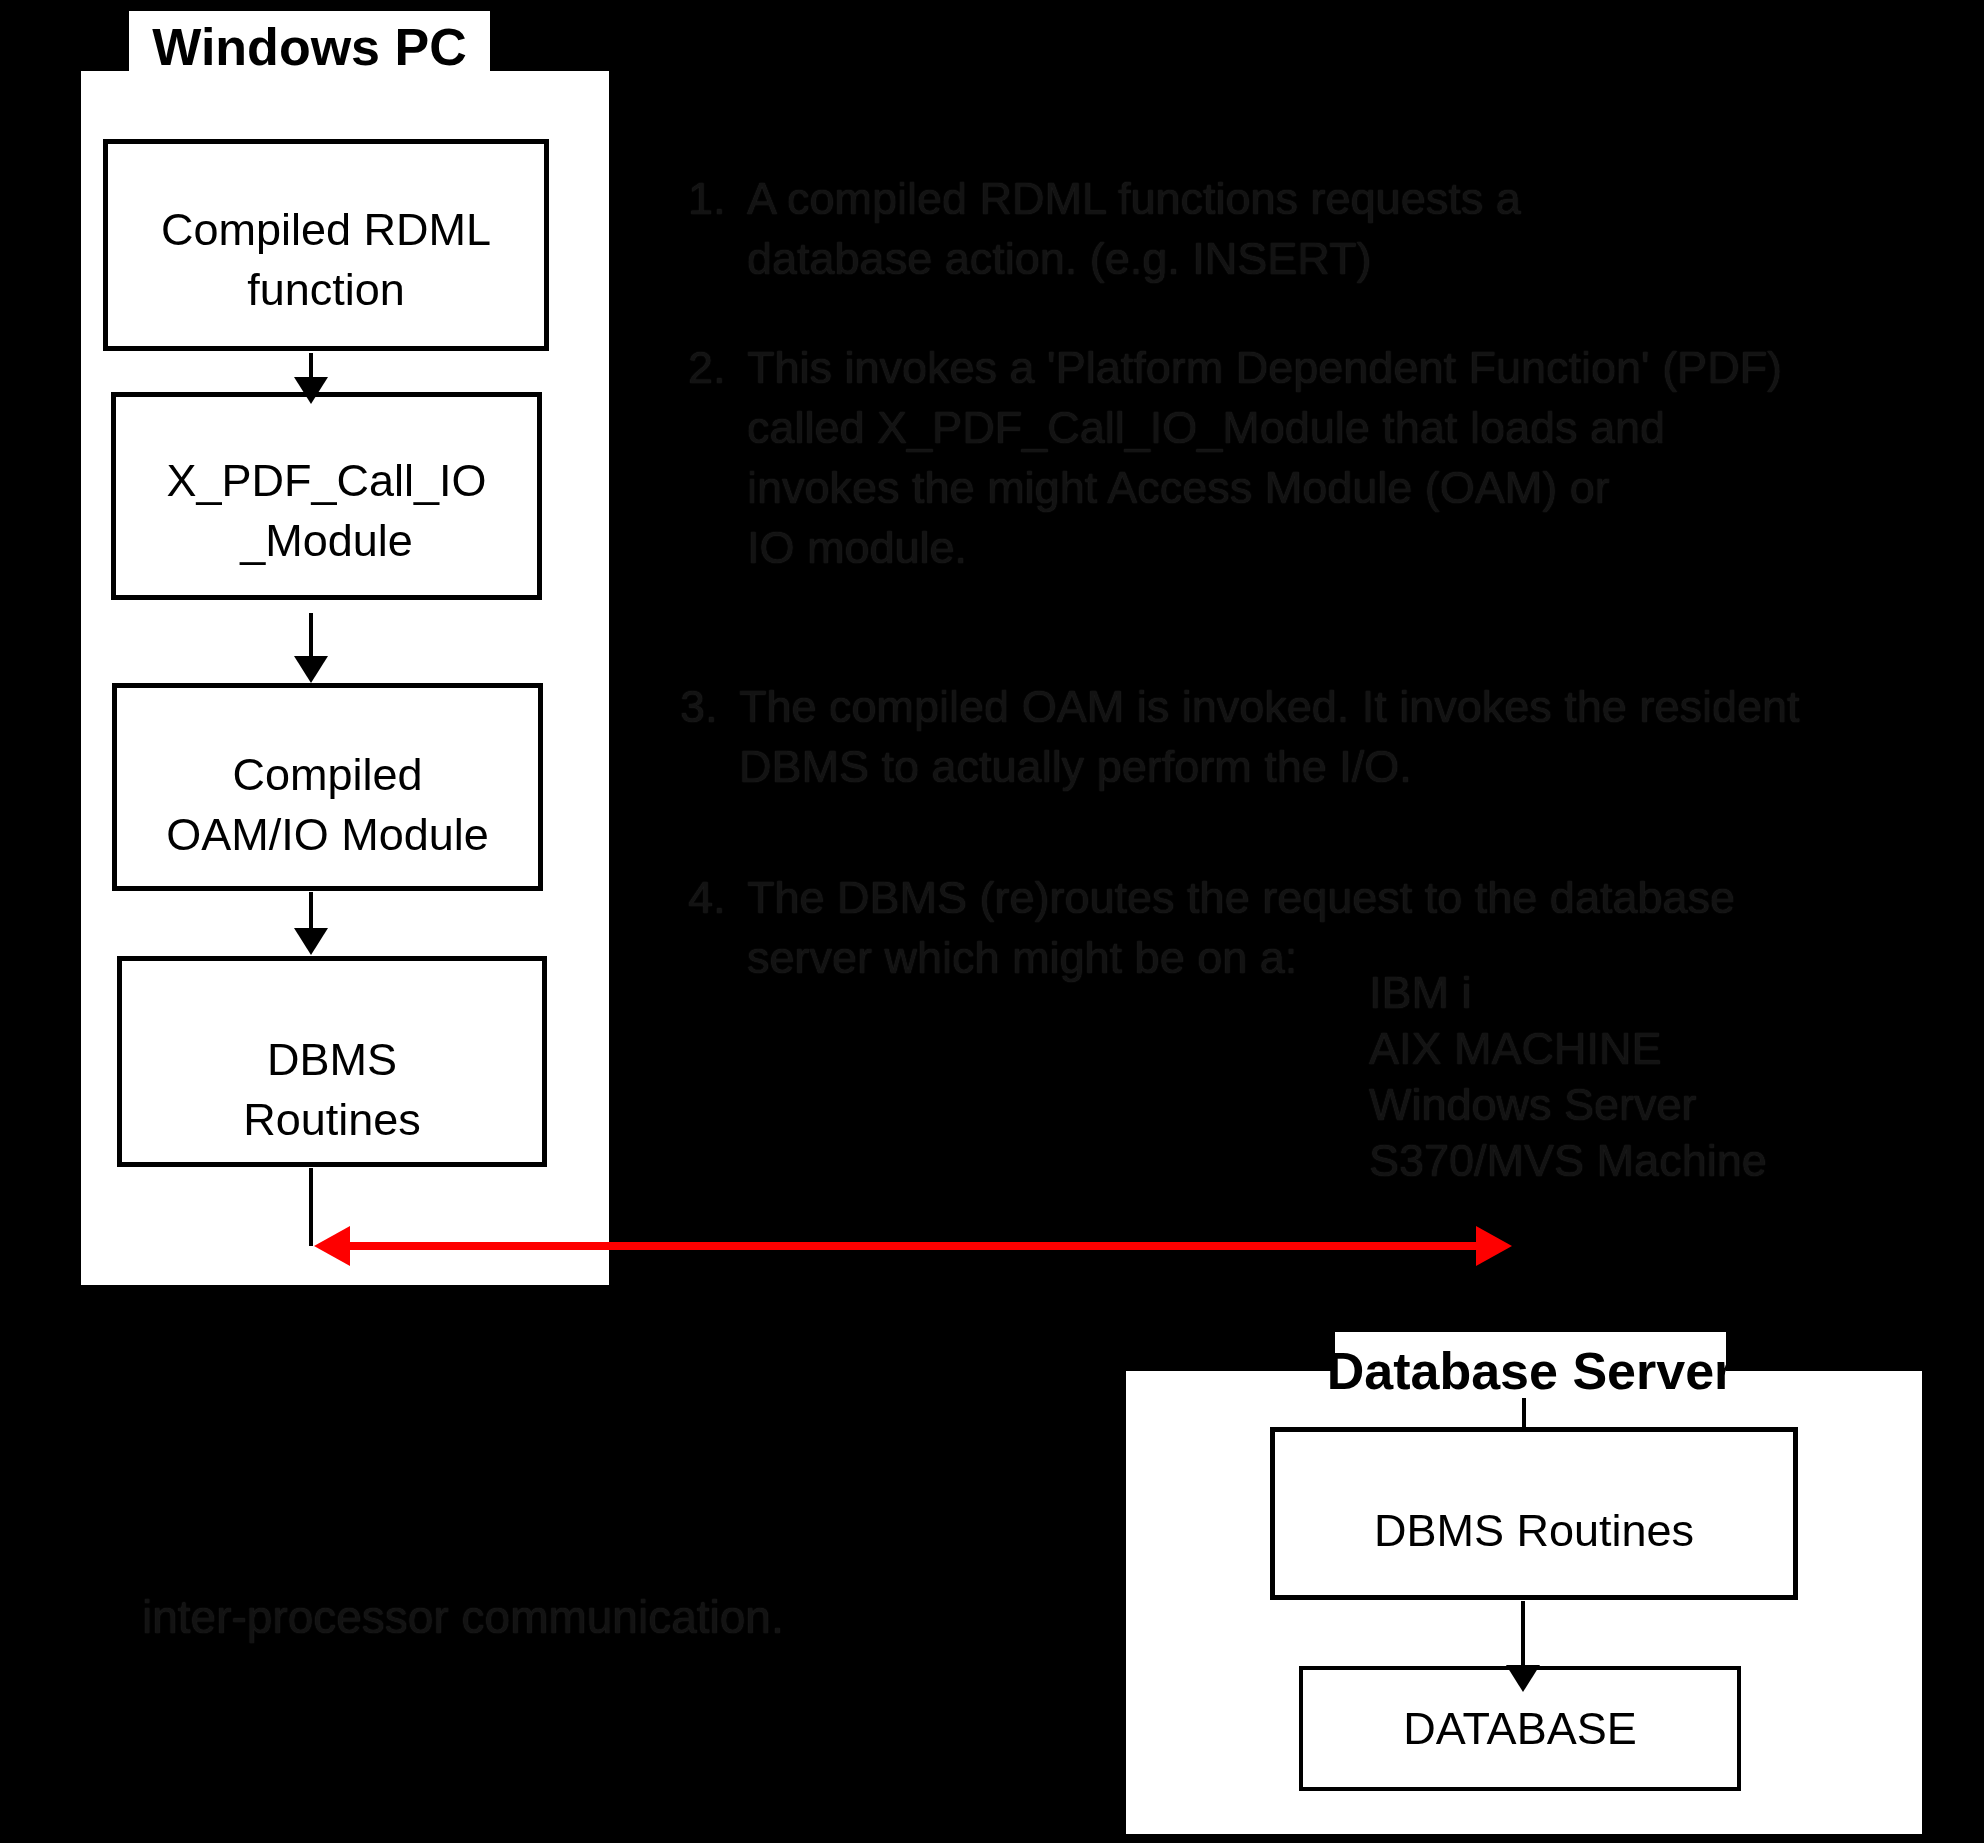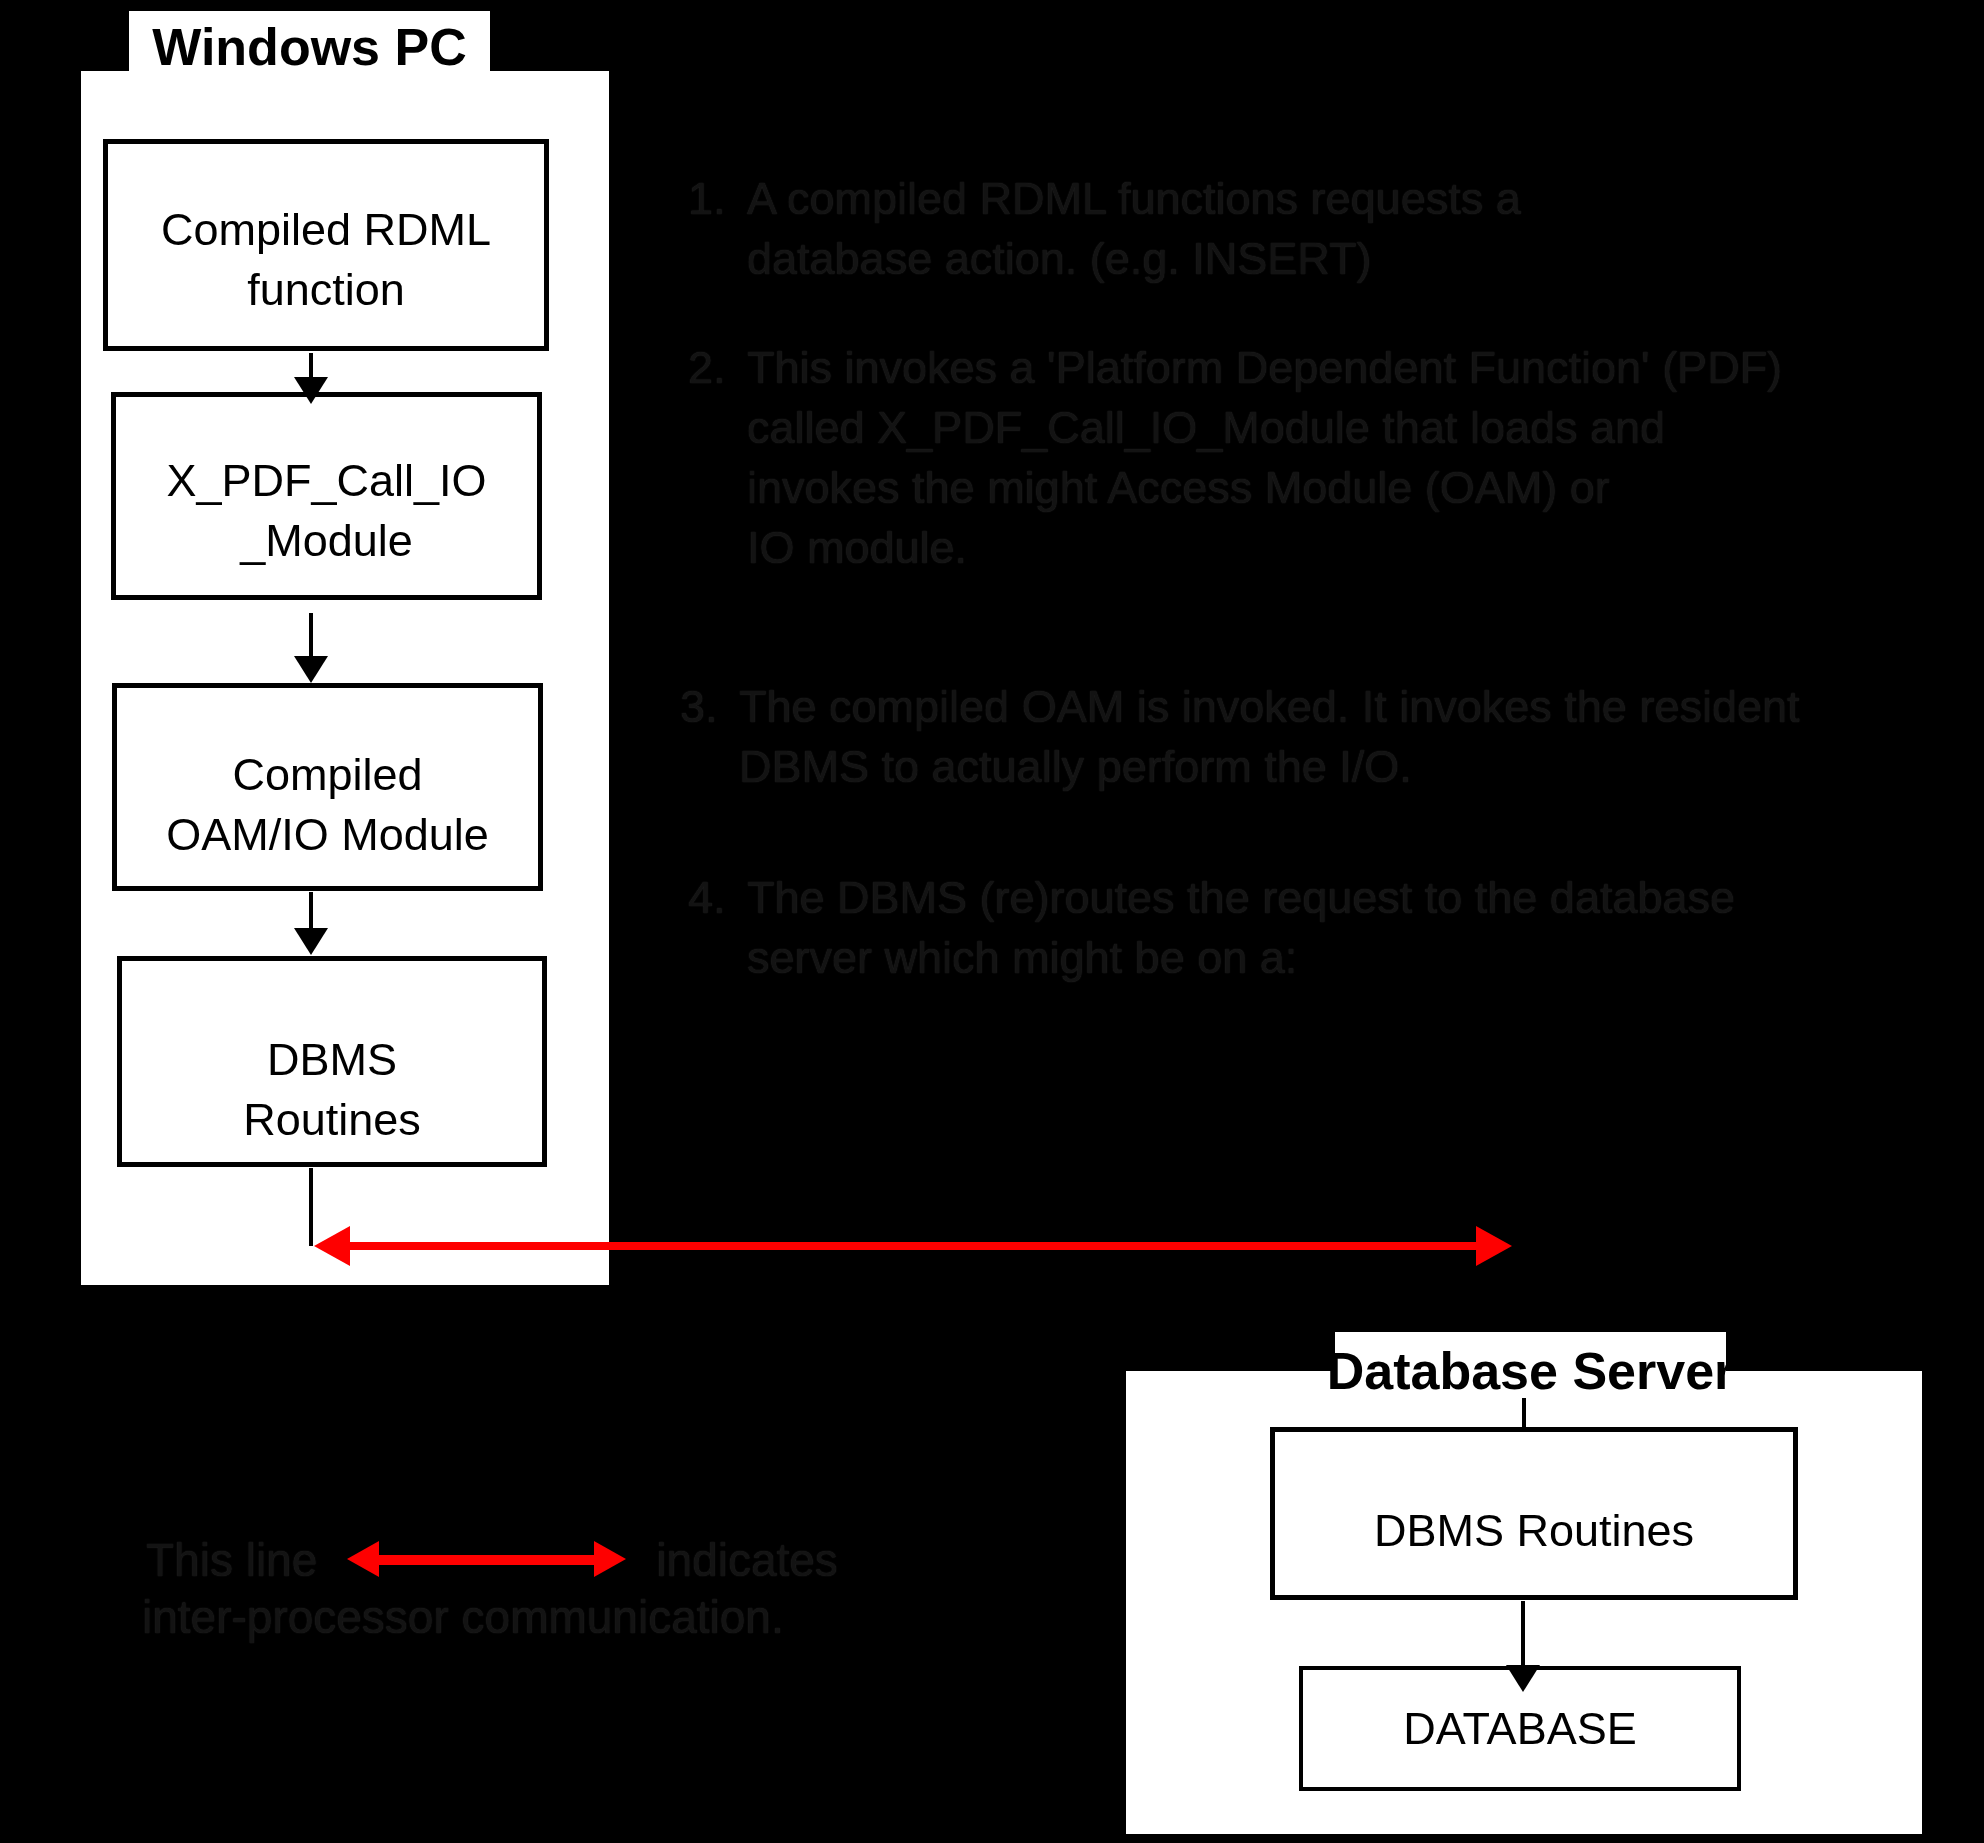--- a/index.html
+++ b/index.html
@@ -173,26 +173,23 @@
   </div>
 
   <div class="note faint" id="note-4">
     <span class="num">4.</span>
     <div>
       <div>The DBMS (re)routes the request to the database</div>
       <div>server which might be on a:</div>
     </div>
   </div>
 
+  <div class="faint" id="server-options">
+    <div>IBM i</div>
+    <div>AIX MACHINE</div>
+    <div>Windows Server</div>
+    <div>S370/MVS Machine</div>
+  </div>
 
-  <div class="faint" id="legend-row">
-    <span>This line</span>
-    <span class="red-arrow legend-arrow">
-      <i class="shaft"></i>
-      <i class="hl"></i>
-      <i class="hr"></i>
-    </span>
-    <span>indicates</span>
-  </div>
   <div class="faint" id="legend-line2">inter-processor communication.</div>
 
 </div>
 
 
 </body></html>

